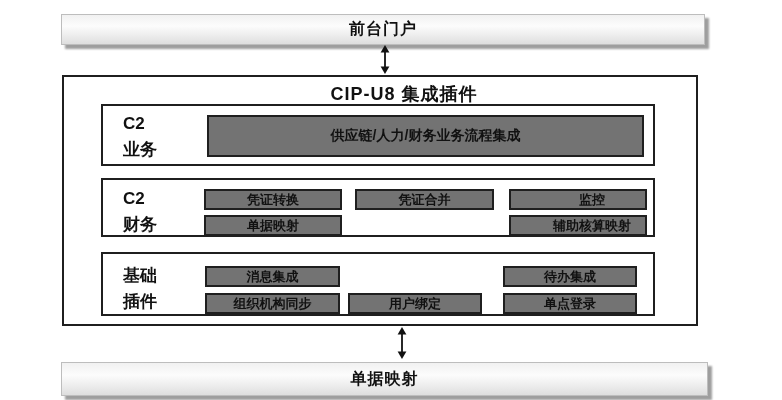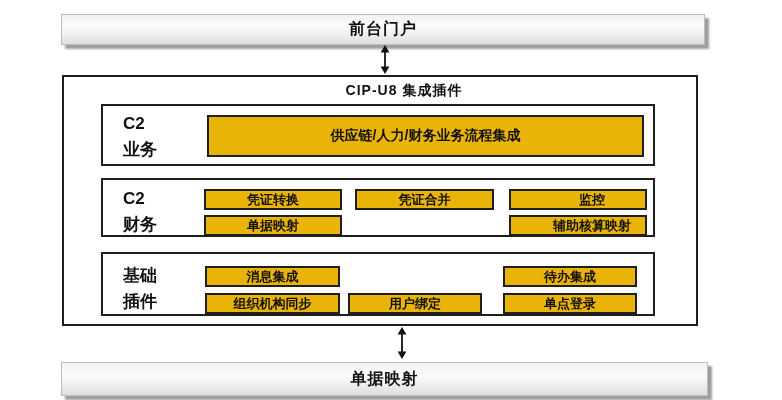--- a/index.html
+++ b/index.html
@@ -26,42 +26,42 @@
   .top-bar{left:61px;top:14px;width:642px;height:29px;}
   .bottom-bar{left:61px;top:362px;width:645px;height:32px;}
 
   
   .main-box{
     position:absolute;left:62px;top:75px;width:636px;height:251px;
     border:2px solid var(--line);background:#fff;box-sizing:border-box;
   }
   .main-title{
     position:absolute;left:0;top:5px;width:100%;padding-left:48px;box-sizing:border-box;
-    text-align:center;font-size:14px;font-weight:bold;letter-spacing:1px;
+    text-align:center;font-size:18px;font-weight:bold;letter-spacing:1px;
   }
 
   
   .section{
     position:absolute;left:37px;width:554px;
     border:2px solid var(--line);background:#fff;box-sizing:border-box;
   }
   .sec1{top:27px;height:62px;}
   .sec2{top:101px;height:59px;}
   .sec3{top:175px;height:64px;}
   .sec-label{
     position:absolute;left:20px;font-size:17px;font-weight:bold;line-height:26px;
   }
   .sec1 .sec-label{top:5px;}
   .sec2 .sec-label{top:6px;}
   .sec3 .sec-label{top:9px;}
   .sec-label span{display:block;}
 
   
   .item{
-    position:absolute;border:2px solid var(--line);background:#eab308;box-sizing:border-box;
+    position:absolute;border:2px solid var(--line);background:#737373;box-sizing:border-box;
     display:flex;align-items:center;justify-content:center;
     font-size:13px;font-weight:600;
   }
   .wide-item{left:104px;top:9px;width:437px;height:42px;font-size:14px;}
 
   .sec2 .r1{top:9px;height:21px;}
   .sec2 .r2{top:35px;height:21px;}
   .sec2 .c1{left:101px;width:138px;}
   .sec2 .c2{left:252px;width:139px;}
   .sec2 .c3{left:406px;width:138px;padding-left:28px;}

